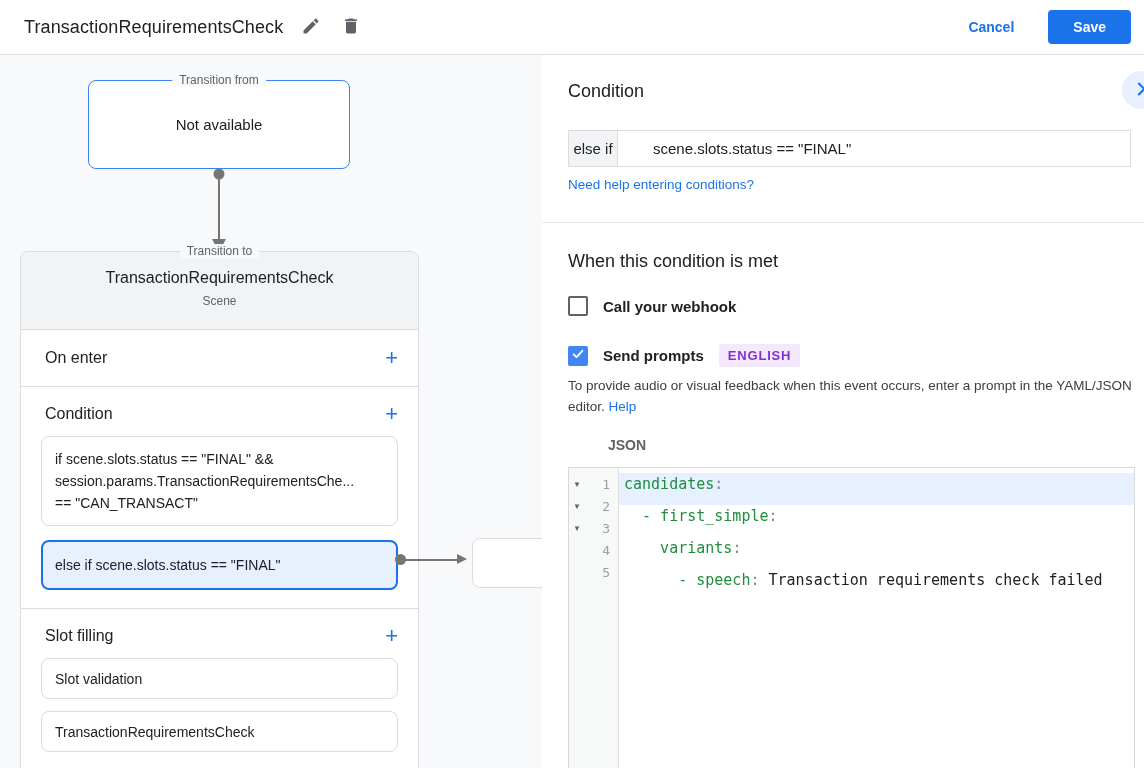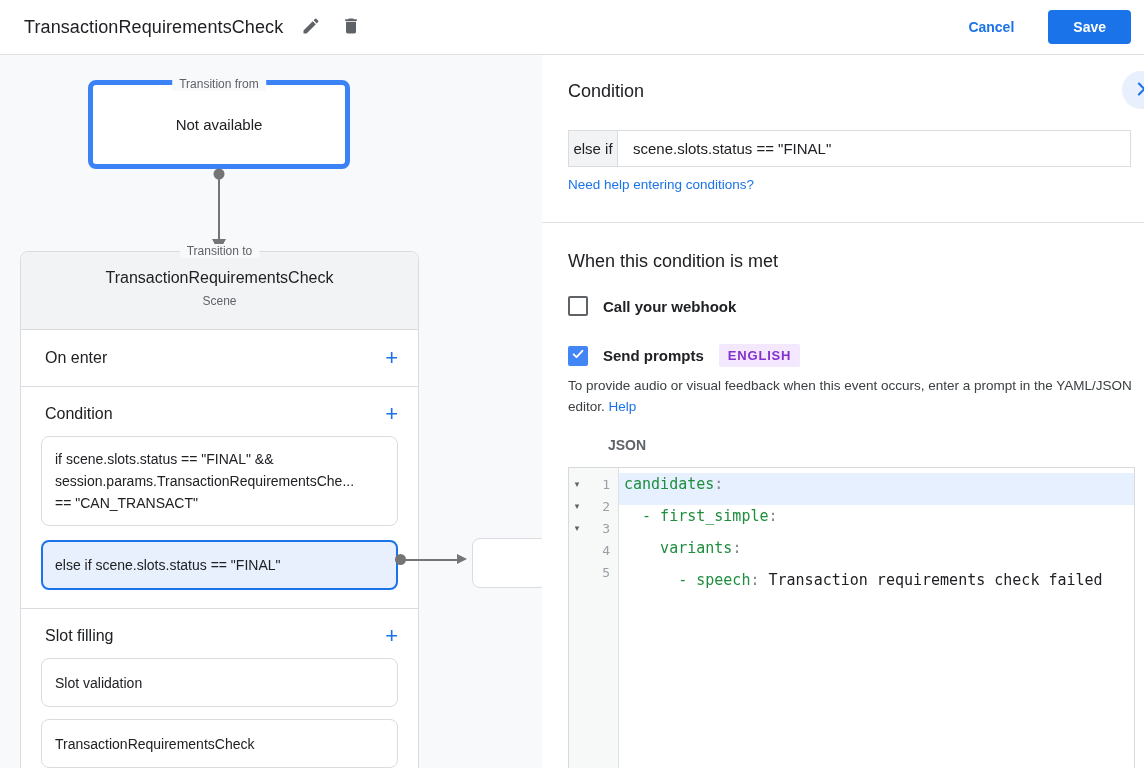--- a/index.html
+++ b/index.html
@@ -21,21 +21,21 @@
                 font-family: inherit; cursor: pointer; margin-right: 34px; }
   .save-btn { background: #1a73e8; border: none; color: #fff; font-size: 14px; font-weight: 600;
               font-family: inherit; cursor: pointer; border-radius: 4px; padding: 9px 25px; margin-right: 13px; text-align: center; }
 
   
   .canvas { position: absolute; left: 0; top: 55px; width: 542px; height: 713px;
             background: #f8f9fa; overflow: hidden; }
   .legend { position: absolute; top: -8px; left: 50%; transform: translateX(-50%);
             background: #f8f9fa; padding: 0 7px; font-size: 12px; color: #5f6368; white-space: nowrap; }
   .tfrom-box { position: absolute; left: 88px; top: 25px; width: 262px; height: 89px;
-               background: #fff; border: 5px solid #3b82f6; border-radius: 8px; }
+               background: #fff; border: 1px solid #3b82f6; border-radius: 8px; }
   .tfrom-content { width: 100%; height: 100%; display: flex; align-items: center; justify-content: center;
                    font-size: 15px; color: #202124; }
   .flow-arrow { position: absolute; left: 200px; top: 112px; }
 
   .scene-card { position: absolute; left: 20px; top: 196px; width: 399px; height: 620px;
                 background: #fff; border: 1px solid #dadce0; border-radius: 8px; }
   .scene-card .legend { background: #f8f9fa; }
   .card-header { height: 78px; background: #f1f3f4; border-bottom: 1px solid #dadce0;
                  border-radius: 8px 8px 0 0; text-align: center; padding-top: 17px; }
   .card-title { font-size: 16px; color: #202124; }
@@ -48,42 +48,42 @@
   .plus-btn { background: none; border: none; color: #1a73e8; font-size: 22px; font-weight: 400;
               cursor: pointer; line-height: 20px; font-family: inherit; }
   .sec-condition { border-bottom: 1px solid #dadce0; padding-bottom: 18px; }
   .sec-head { display: flex; align-items: center; justify-content: space-between; padding: 17px 20px 0 24px; }
   .cond-box { margin: 12px 20px 0; background: #fff; border: 1px solid #dadce0; border-radius: 8px;
               padding: 11px 13px; font-size: 14px; line-height: 22px; color: #202124;
               white-space: pre-line; cursor: pointer; }
   .cond-box.selected { margin-top: 14px; border: 2px solid #1a73e8; background: #e8f0fe;
                        height: 50px; display: flex; align-items: center; padding: 0 12px; white-space: nowrap; }
   .slot-box { margin: 12px 20px 0; background: #fff; border: 1px solid #dadce0; border-radius: 8px;
-              height: 49px; display: flex; align-items: center; padding: 0 13px; font-size: 14px; cursor: pointer; }
+              height: 41px; display: flex; align-items: center; padding: 0 13px; font-size: 14px; cursor: pointer; }
   .slot-box + .slot-box { margin-top: 12px; }
 
   .conn-dot { position: absolute; left: 395px; top: 499px; width: 11px; height: 11px;
               border-radius: 50%; background: #757575; }
   .conn-line { position: absolute; left: 405px; top: 503.5px; width: 53px; height: 2px; background: #757575; }
   .conn-head { position: absolute; left: 457px; top: 499px; width: 0; height: 0;
                border-top: 5.5px solid transparent; border-bottom: 5.5px solid transparent;
                border-left: 10px solid #757575; }
   .target-box { position: absolute; left: 472px; top: 483px; width: 76px; height: 50px;
                 background: #fff; border: 1px solid #dadce0; border-radius: 8px; }
 
   
   .panel { position: absolute; left: 542px; top: 55px; width: 602px; height: 713px; background: #fff; }
   .panel-title { position: absolute; left: 26px; top: 26px; font-size: 18px; color: #202124; }
   .expand-btn { position: absolute; right: -16px; top: 16px; width: 38px; height: 38px; border-radius: 50%;
                 background: #e8f0fe; border: none; cursor: pointer;
                 display: flex; align-items: center; justify-content: center; }
   .expand-btn svg { stroke: #1a73e8; }
 
   .cond-row { position: absolute; left: 26px; top: 75px; width: 563px; height: 37px;
-              border: 1px solid #dadce0; display: flex; background: #fff; }
+              border: 1px solid #dadce0; display: flex; background: #fff; gap: 20px; }
   .op-label { width: 49px; background: #f1f3f4; border-right: 1px solid #dadce0;
               display: flex; align-items: center; justify-content: center;
               font-size: 15px; color: #202124; cursor: pointer; }
   .cond-input { flex: 1; border: none; outline: none; padding: 0 15px; font-size: 15px;
                 color: #202124; font-family: inherit; background: transparent; }
   .help-link { position: absolute; left: 26px; top: 122px; font-size: 13.5px; color: #1a73e8;
                text-decoration: none; cursor: pointer; }
   .panel-divider { position: absolute; left: 0; right: 0; top: 167px; height: 1px; background: #e3e3e3; }
   .when-title { position: absolute; left: 26px; top: 196px; font-size: 18px; color: #202124; }
 

